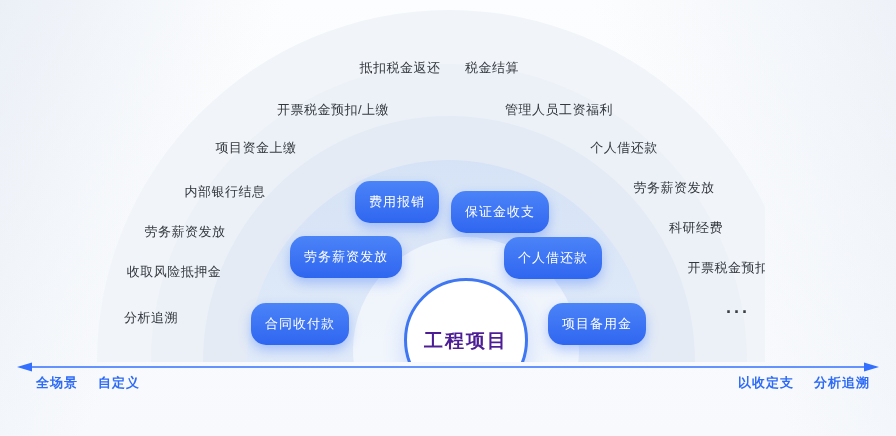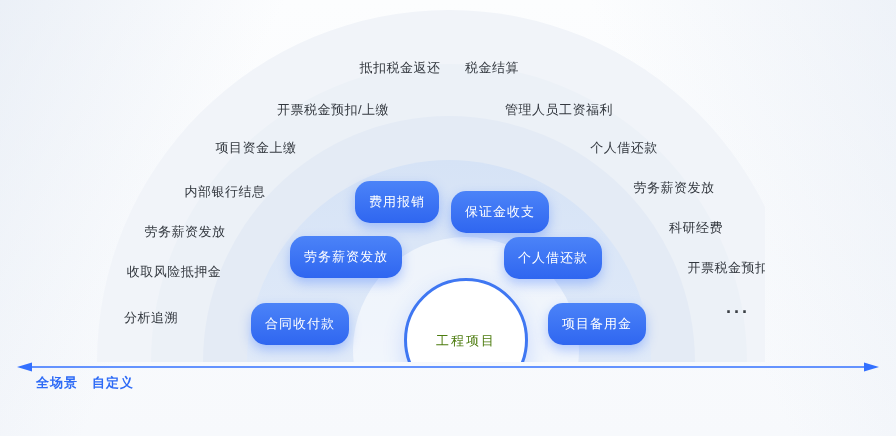--- a/index.html
+++ b/index.html
@@ -42,30 +42,30 @@
     box-shadow:0 5px 12px rgba(51,112,255,.35);
   }
   .center-circle{
     position:absolute;left:466px;top:340px;transform:translate(-50%,-50%);
     width:118px;height:118px;border-radius:50%;
     background:#ffffff;border:3px solid #3f77f2;
     box-shadow:0 8px 22px rgba(51,112,255,.20);
     display:flex;flex-direction:column;align-items:center;justify-content:center;
   }
   .center-line{
-    font-size:13px;font-weight:400;color:#4d7c0f;letter-spacing:2px;line-height:27px;
+    font-size:19px;font-weight:700;color:#4c1d95;letter-spacing:2px;line-height:27px;
   }
   .axis-arrow{position:absolute;left:0;top:360px;}
   .footer-label{
     position:absolute;top:374px;
     font-size:13px;font-weight:700;color:#2e6bf6;letter-spacing:1px;white-space:nowrap;
   }
   .footer-label.left{left:36px;}
   .footer-label.right{right:26px;}
-  .footer-label span + span{margin-left:14px;}
+  .footer-label span + span{margin-left:20px;}
 </style>
 </head>
 <body>
 
 <div class="stage">
   <div class="bg-glow"></div>
 
   <div class="diagram">
     <div class="ring r1"></div>
     <div class="ring r2"></div>
@@ -102,13 +102,16 @@
 
   <svg class="axis-arrow" width="896" height="14" viewBox="0 0 896 14">
     <line x1="30" y1="7" x2="866" y2="7" stroke="#3370FF" stroke-width="1.6"></line>
     <polygon points="17,7 32,2.5 32,11.5" fill="#3370FF"></polygon>
     <polygon points="879,7 864,2.5 864,11.5" fill="#3370FF"></polygon>
   </svg>
 
   <div class="footer-label left">
     <span>全场景</span><span>自定义</span>
   </div>
+  <div class="footer-label right">
+    <span>以收定支</span><span>分析追溯</span>
+  </div>
 </div>
 
 </body></html>

